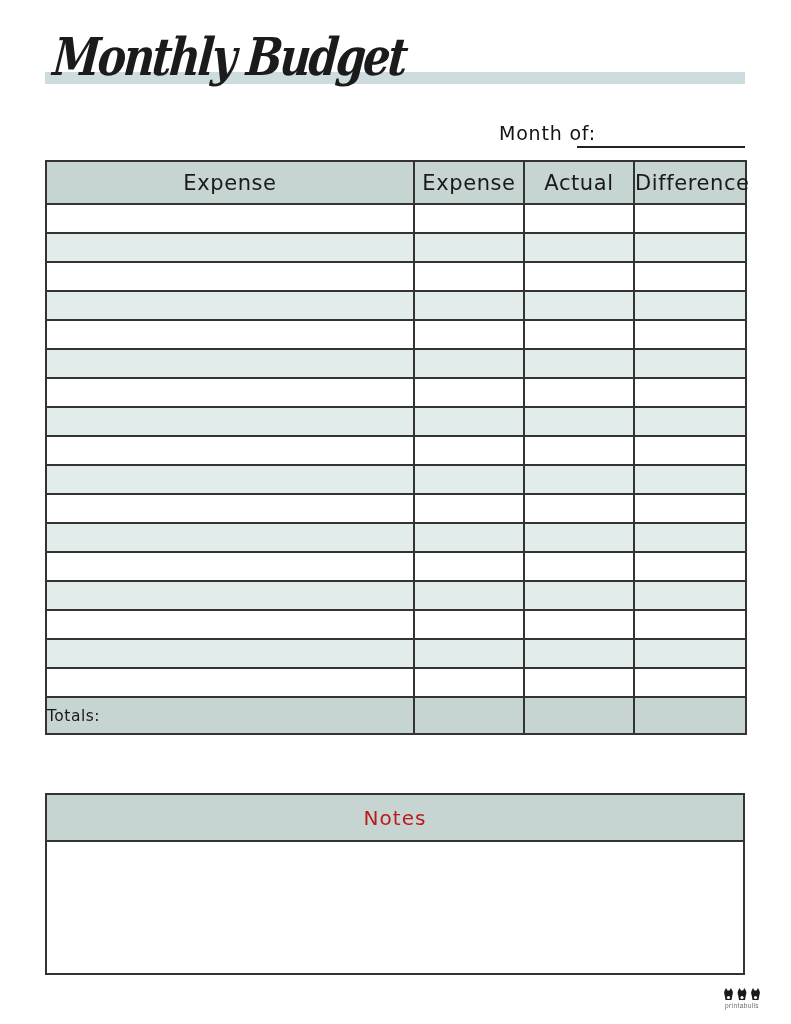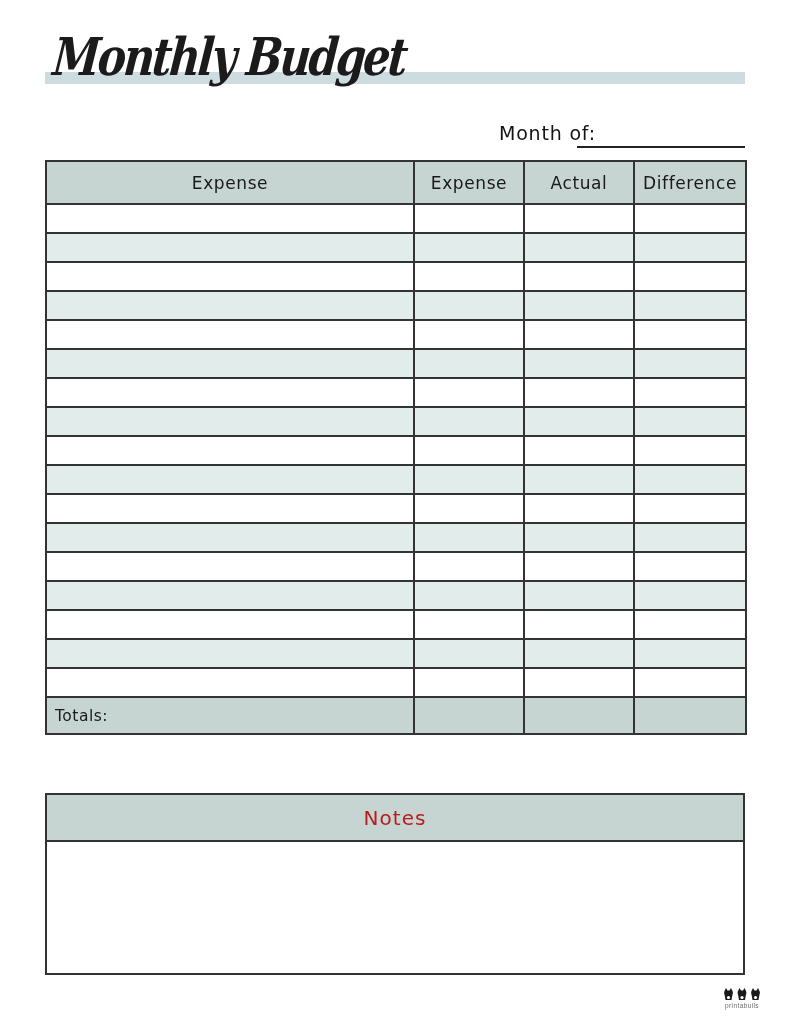--- a/index.html
+++ b/index.html
@@ -53,29 +53,29 @@
   .budget-table col.c-expense{width:368px;}
   .budget-table col.c-budgeted{width:110px;}
   .budget-table col.c-actual{width:110px;}
   .budget-table col.c-difference{width:112px;}
   .budget-table th,.budget-table td{
     border:2px solid var(--c-border);
     font-weight:normal;
   }
   .budget-table thead th{
     height:43px;background:var(--c-header);
-    font-size:17px;letter-spacing:0.6px;color:#1a1a1a;
+    font-size:21px;letter-spacing:0.6px;color:#1a1a1a;
     text-align:center;vertical-align:middle;
   }
   .budget-table tbody td{height:29px;background:#ffffff;}
   .budget-table tbody tr:nth-child(even) td{background:var(--c-alt);}
   .budget-table tfoot td{
     height:37px;background:var(--c-header);
     font-size:15.5px;letter-spacing:0.5px;color:#1a1a1a;
-    text-align:left;padding-left:8px;vertical-align:middle;
+    text-align:left;padding-left:0;vertical-align:middle;
   }
 
   
   .notes{
     position:absolute;left:45px;top:793px;width:700px;height:182px;
     border:2px solid var(--c-border);
     display:flex;flex-direction:column;
   }
   .notes-header{
     height:47px;flex:0 0 47px;background:var(--c-header);

